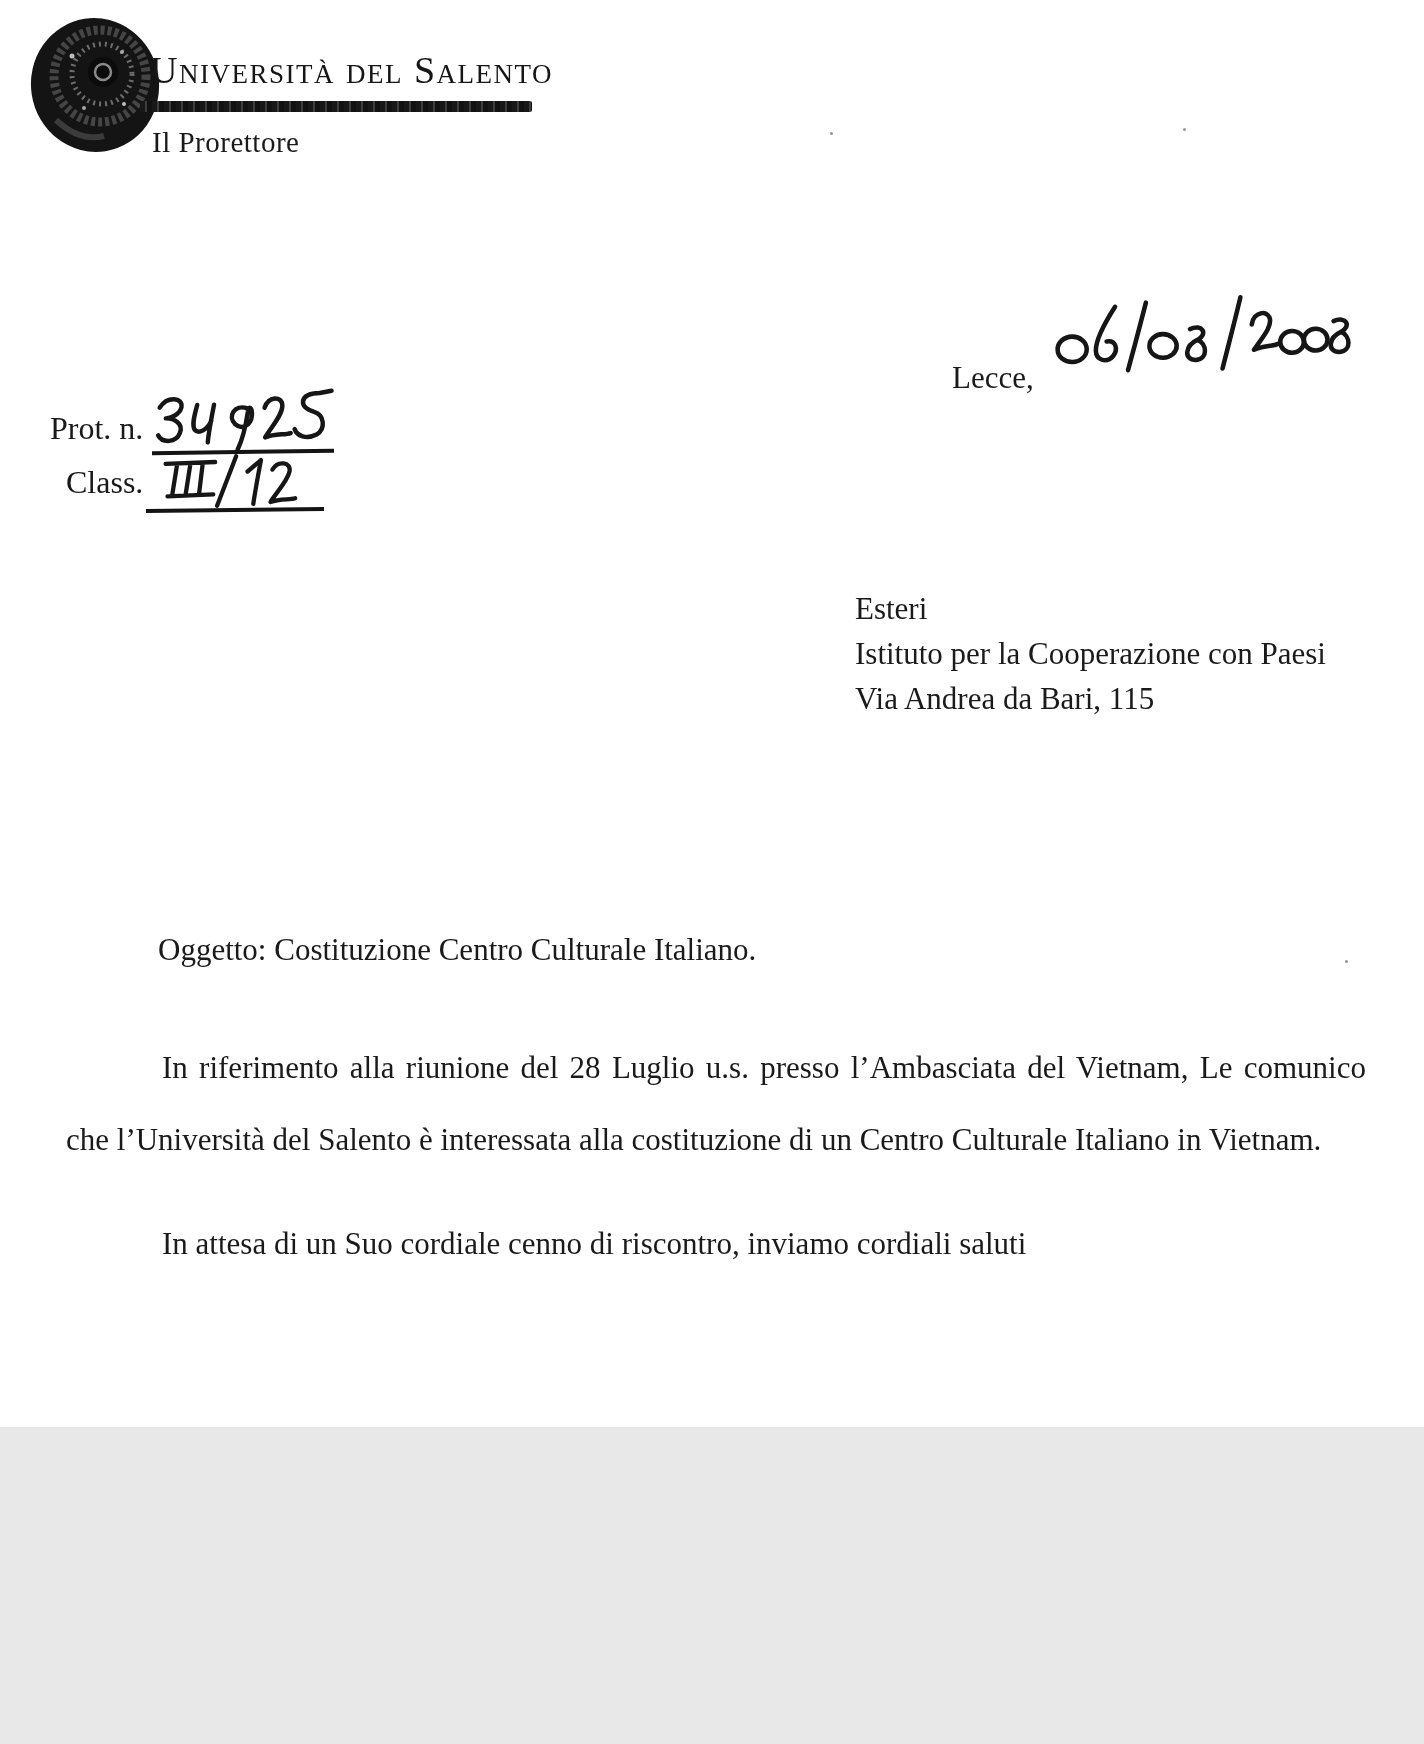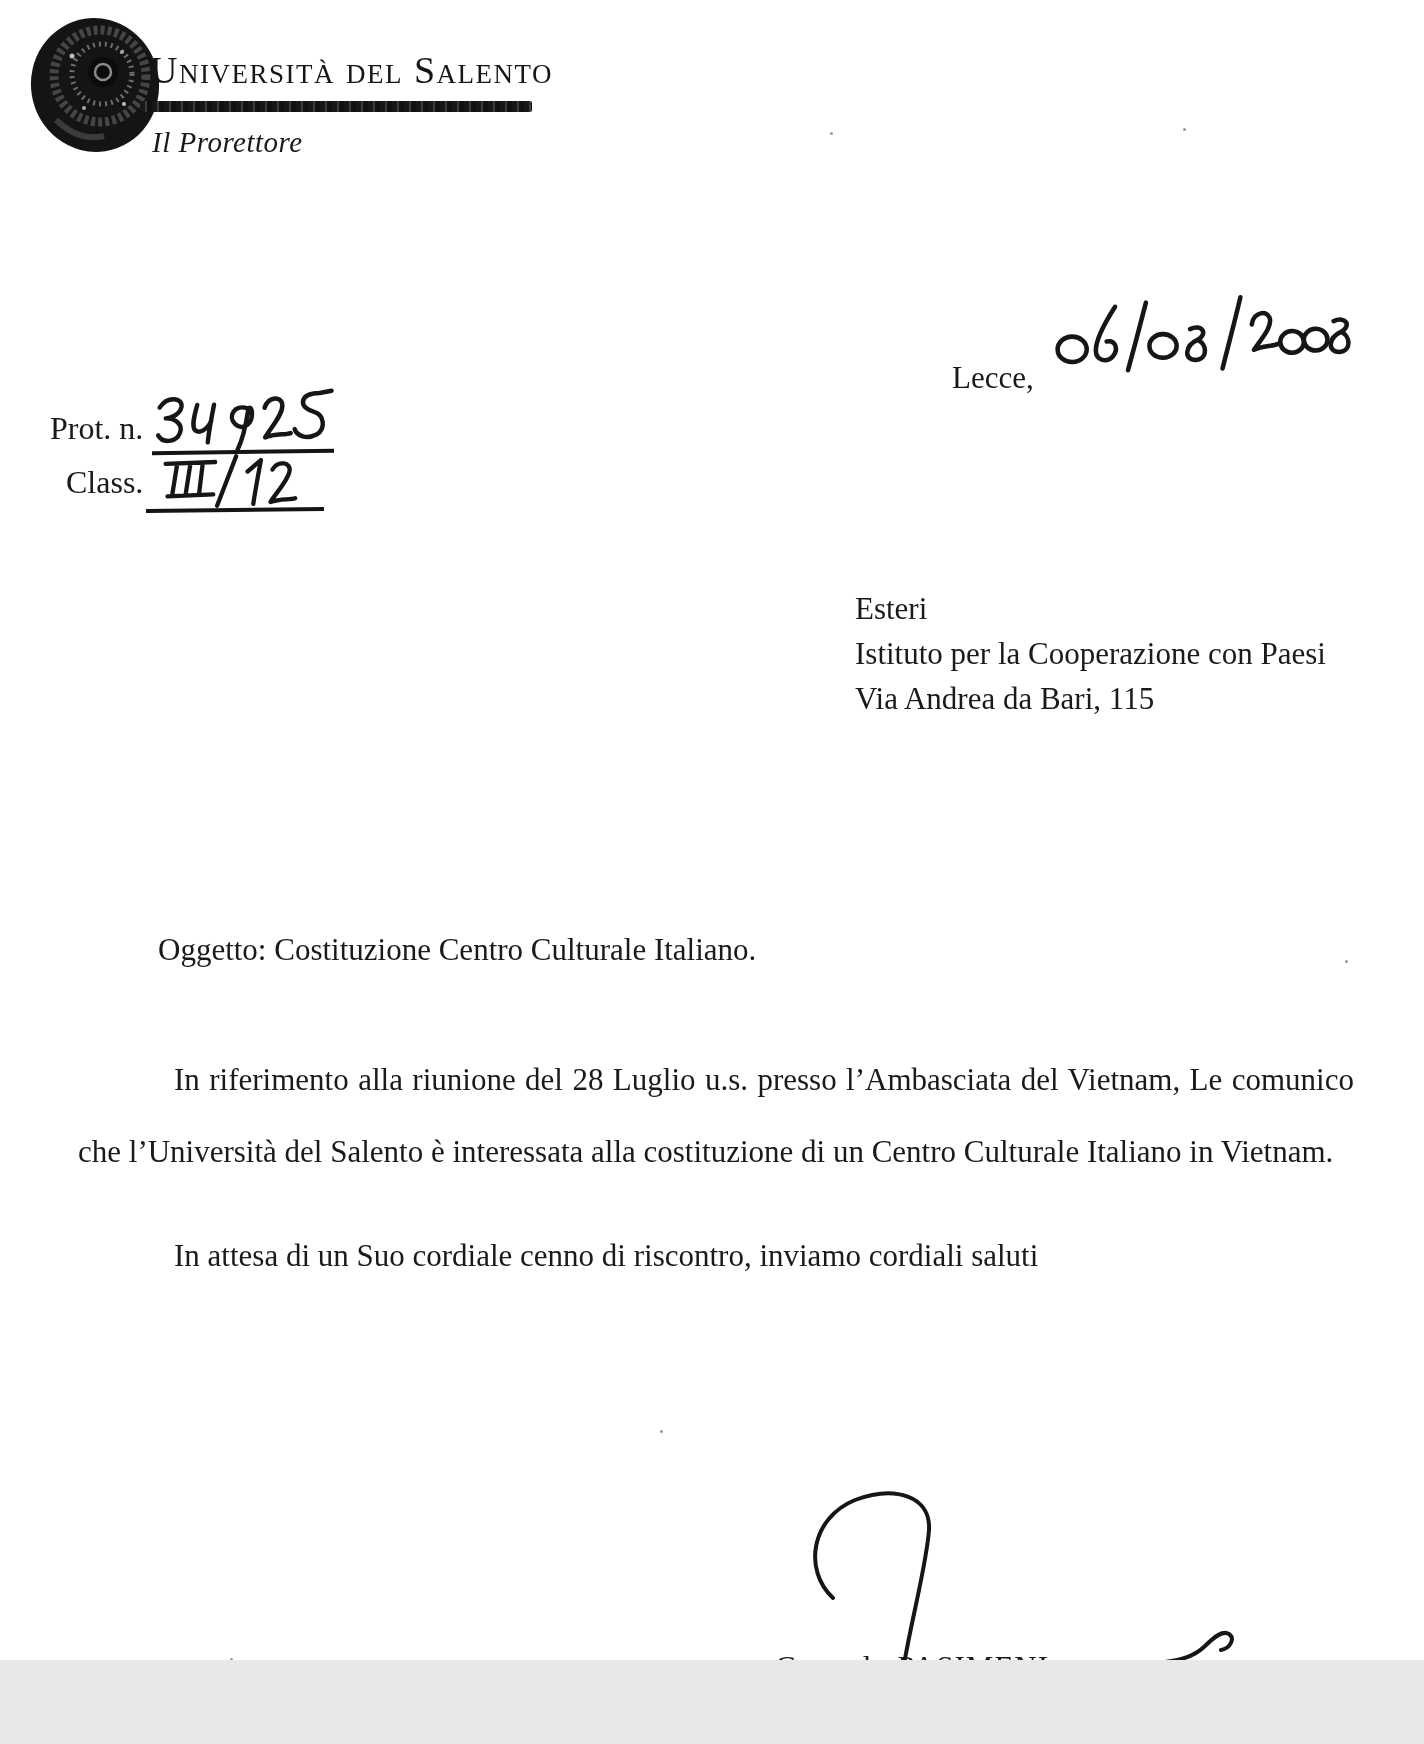--- a/index.html
+++ b/index.html
@@ -3,21 +3,21 @@
 <meta charset="utf-8">
 <style>
   html, body {
     margin: 0;
     padding: 0;
     background: #e8e8e8;
   }
   .page {
     position: relative;
     width: 1424px;
-    height: 1660px;
+    height: 1427px;
     margin: 0 auto;
     background: #ffffff;
     overflow: hidden;
     font-family: "Liberation Serif", "DejaVu Serif", serif;
     color: #1a1a1a;
   }
   .abs { position: absolute; }
 
   
   .seal { left: 26px; top: 12px; width: 142px; height: 142px; }
@@ -31,21 +31,20 @@
   }
   .header-rule {
     left: 140px; top: 101px;
     width: 392px; height: 11px;
     background:
       repeating-linear-gradient(90deg, #181818 0 5px, #3d3d3d 5px 7px, #111 7px 12px);
     border-radius: 2px;
   }
   .prorector {
     left: 152px; top: 126px;
-    font-style: italic;
     font-size: 29px;
     letter-spacing: 0.5px;
   }
 
   
   .city-label {
     left: 952px; top: 360px;
     font-size: 31px;
     white-space: nowrap;
   }
@@ -73,21 +72,21 @@
 
   
   .body-text {
     left: 66px; top: 1032px;
     width: 1300px;
     font-size: 31px;
     line-height: 72px;
     text-align: justify;
   }
   .body-text p {
-    margin: 12px;
+    margin: 0;
     text-indent: 96px;
   }
   .body-text p.closing { margin-top: 32px; }
 
   
   .printed-name {
     left: 775px; top: 1650px;
     font-size: 31px;
     letter-spacing: 1px;
     white-space: nowrap;

